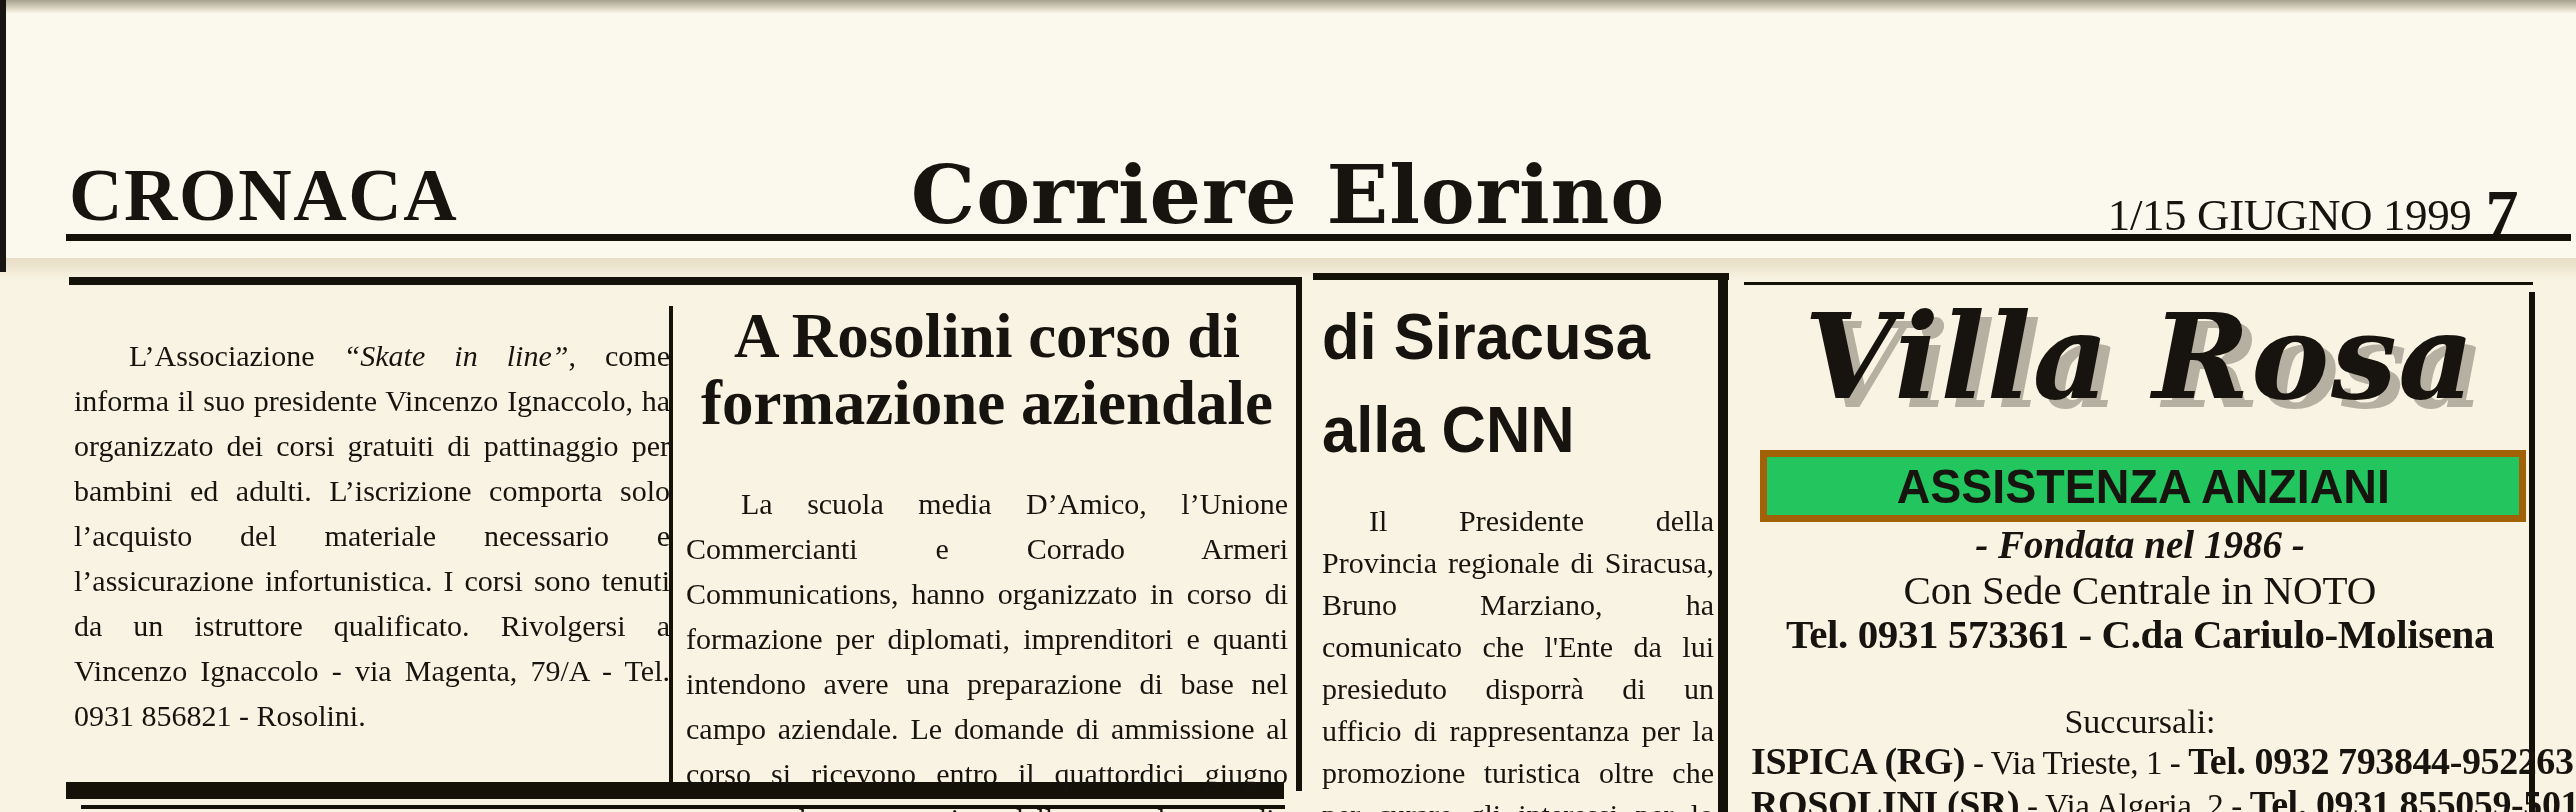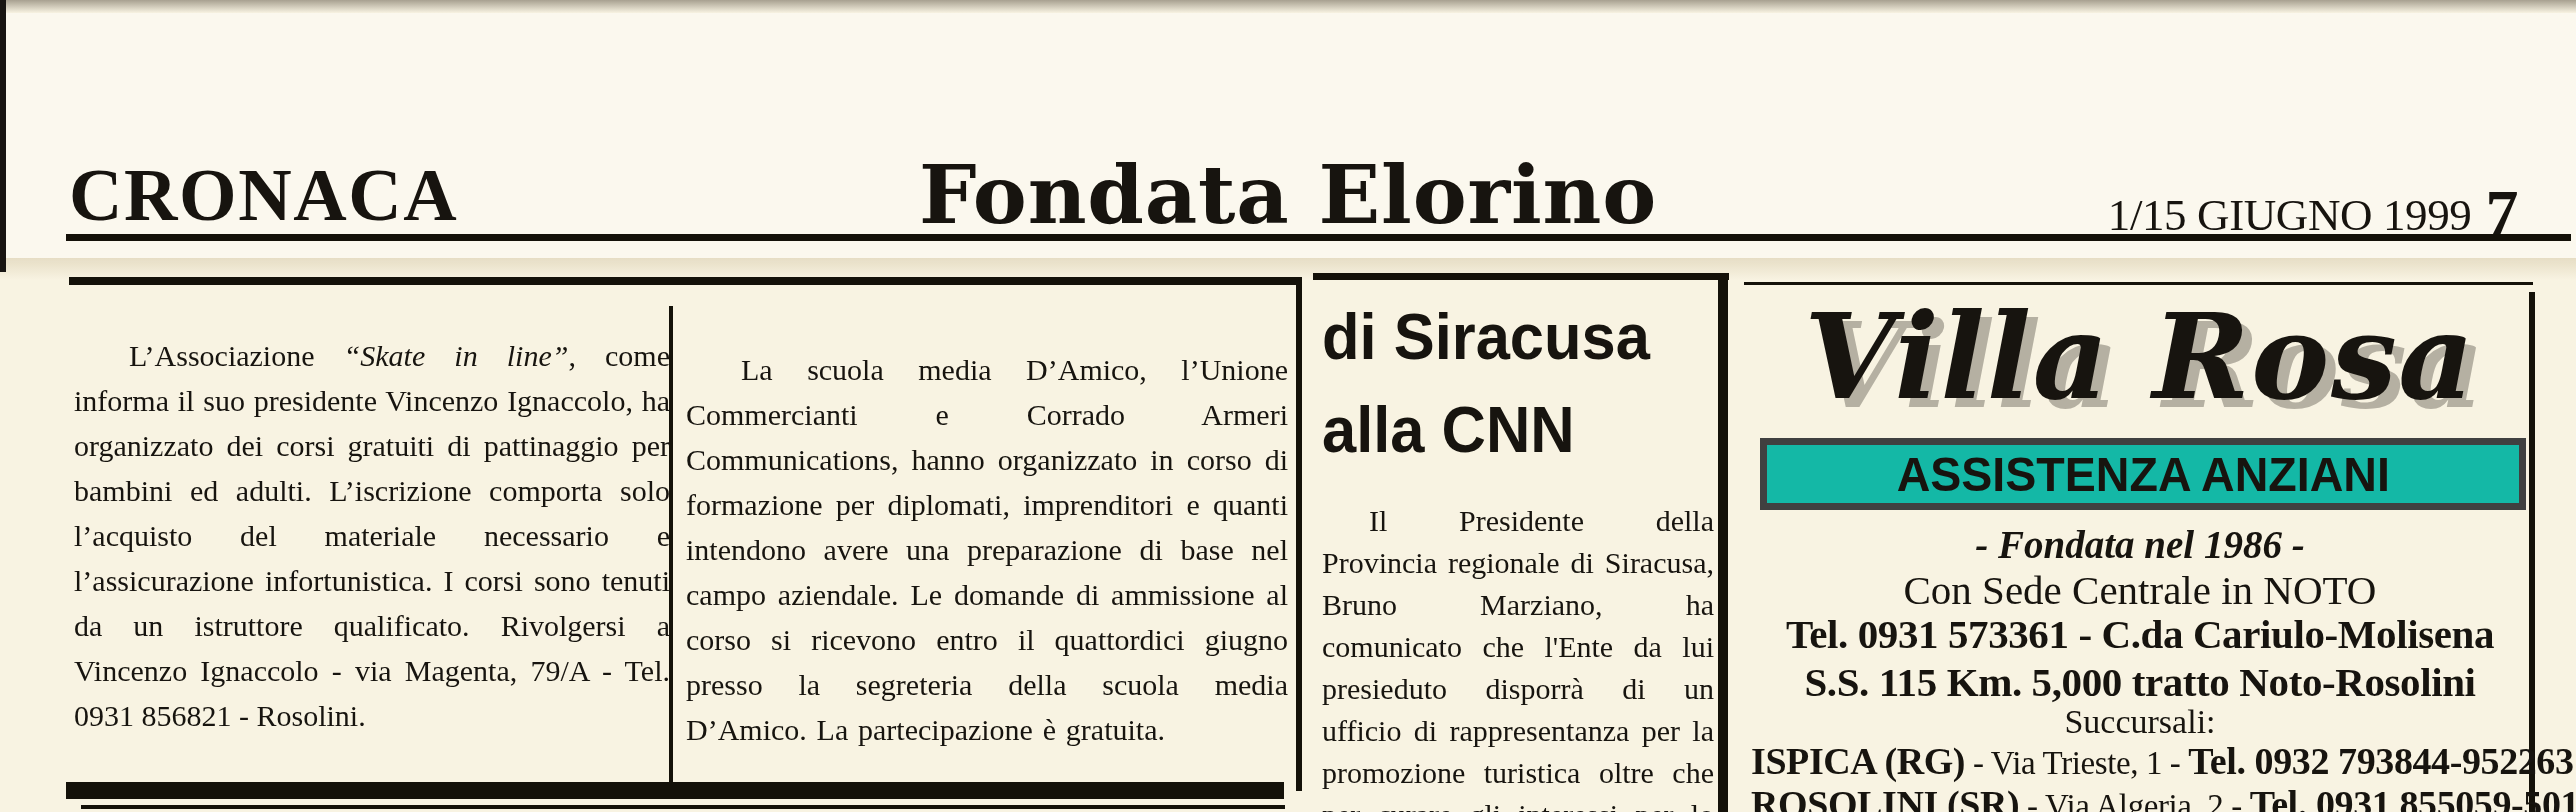--- a/index.html
+++ b/index.html
@@ -35,22 +35,22 @@
   .bodytext{text-align:justify;}
   .bodytext p{margin:0;}
   .sans-head{font-family:"Liberation Sans", sans-serif;font-weight:bold;line-height:1.45;
     transform:scaleX(.96);transform-origin:left top;white-space:nowrap;}
   .sans-head span{display:block;}
   
   .ad-center{position:absolute;left:1751px;width:778px;text-align:center;}
   .villa{font-family:"DejaVu Serif", serif;font-style:italic;font-weight:bold;
     font-size:117px;letter-spacing:1.6px;white-space:nowrap;
     text-shadow:10.2px 8.6px 0 #b5b0a2;}
-  .banner-box{position:absolute;left:1760px;top:438px;width:752px;height:58px;
-    border:7px solid #404040;background:#14b8a6;display:flex;align-items:center;justify-content:center;}
+  .banner-box{position:absolute;left:1760px;top:450px;width:752px;height:58px;
+    border:7px solid #a16207;background:#22c55e;display:flex;align-items:center;justify-content:center;}
   .banner-text{font-family:"Liberation Sans", sans-serif;font-weight:bold;font-size:48px;
     letter-spacing:0;white-space:nowrap;transform:scaleX(.97);}
   .ad-line{white-space:nowrap;}
   .founded{font-size:39px;font-weight:bold;font-style:italic;}
   .hq{font-size:41px;}
   .tel-big{font-size:41px;font-weight:bold;letter-spacing:-0.4px;}
   .succursali{font-size:34px;}
   .branch{font-size:33px;white-space:nowrap;letter-spacing:-0.4px;}
   .branch .b-name{font-size:38px;font-weight:bold;}
   .branch .b-tel{font-size:38px;font-weight:bold;}
@@ -59,41 +59,45 @@
 <body>
 
 <div class="page">
 
   <div class="upper-paper"></div>
   <div class="top-smudge"></div>
   <div class="fold-band"></div>
   <div class="left-scan-edge"></div>
 
   <div class="section-title">CRONACA</div>
-  <div class="masthead">Fondata Elorino</div>
+  <div class="masthead">Corriere Elorino</div>
   <div class="dateline"><span>1/15 GIUGNO 1999</span><span class="page-num">7</span></div>
   <div class="rule" style="left:66px;top:234px;width:2505px;height:7px;"></div>
 
   <div class="rule" style="left:69px;top:277px;width:1232px;height:7.8px;"></div>
   <div class="rule" style="left:669px;top:306px;width:3.9px;height:481px;"></div>
   <div class="rule" style="left:1296px;top:277px;width:5.5px;height:514px;"></div>
   <div class="rule" style="left:1313px;top:273px;width:416px;height:7px;"></div>
   <div class="rule" style="left:1718px;top:273px;width:10.2px;height:540px;"></div>
   <div class="rule" style="left:1744px;top:282px;width:789px;height:3.1px;"></div>
   <div class="rule" style="left:2529px;top:292px;width:6.3px;height:521px;"></div>
   <div class="rule" style="left:66px;top:782px;width:1218px;height:17px;"></div>
   <div class="rule" style="left:81px;top:805px;width:1204px;height:3.9px;"></div>
 
   <div class="col" style="left:74px;top:303px;width:596px;">
     <div class="bodytext" style="margin-top:30px;font-size:30px;line-height:45px;">
       <p style="text-indent:55px;"><span>L’Associazione </span><span style="font-style:italic;">“Skate in line”</span><span>, come informa il suo presidente Vincenzo Ignaccolo, ha organizzato dei corsi gratuiti di pattinaggio per bambini ed adulti. L’iscrizione comporta solo l’acquisto del materiale necessario e l’assicurazione infortunistica. I corsi sono tenuti da un istruttore qualificato. Rivolgersi a Vincenzo Ignaccolo - via Magenta, 79/A - Tel. 0931 856821 - Rosolini.</span></p>
     </div>
   </div>
 
   <div class="col" style="left:686px;top:303px;width:602px;">
+    <div class="headline" style="font-size:63px;">
+      <span class="l1">A Rosolini corso di</span>
+      <span class="l2">formazione aziendale</span>
+    </div>
     <div class="bodytext" style="margin-top:44px;font-size:30px;line-height:45px;word-spacing:2.3px;">
       <p style="text-indent:55px;">La scuola media D’Amico, l’Unione Commercianti e Corrado Armeri Communications, hanno organizzato in corso di formazione per diplomati, imprenditori e quanti intendono avere una preparazione di base nel campo aziendale. Le domande di ammissione al corso si ricevono entro il quattordici giugno presso la segreteria della scuola media D’Amico. La partecipazione è gratuita.</p>
     </div>
   </div>
 
   <div class="col" style="left:1322px;top:291px;width:392px;height:522px;overflow:hidden;">
     <div class="sans-head" style="font-size:64px;">
       <span>di Siracusa</span>
       <span>alla CNN</span>
     </div>
@@ -105,20 +109,19 @@
 
   <div class="ad-center villa" style="top:288px;">Villa Rosa</div>
 
   <div class="banner-box">
     <div class="banner-text">ASSISTENZA ANZIANI</div>
   </div>
 
   <div class="ad-center ad-line founded" style="top:522px;">- Fondata nel 1986 -</div>
   <div class="ad-center ad-line hq" style="top:566px;">Con Sede Centrale in NOTO</div>
   <div class="ad-center ad-line tel-big" style="top:610px;">Tel. 0931 573361 - C.da Cariulo-Molisena</div>
-  <div class="ad-center ad-line tel-big" style="top:658px;">S.S. 115 Km. 5,000 tratto Noto-Rosolini</div>
   <div class="ad-center ad-line succursali" style="top:703px;">Succursali:</div>
 
   <div class="ad-center branch" style="top:739px;"><span class="b-name">ISPICA (RG)</span><span> - Via Trieste, 1 - </span><span class="b-tel">Tel. 0932 793844-952263</span></div>
   <div class="ad-center branch" style="top:782px;"><span class="b-name">ROSOLINI (SR)</span><span> - Via Algeria, 2 - </span><span class="b-tel">Tel. 0931 855059-501828</span></div>
 
 </div>
 
 
 </body></html>

